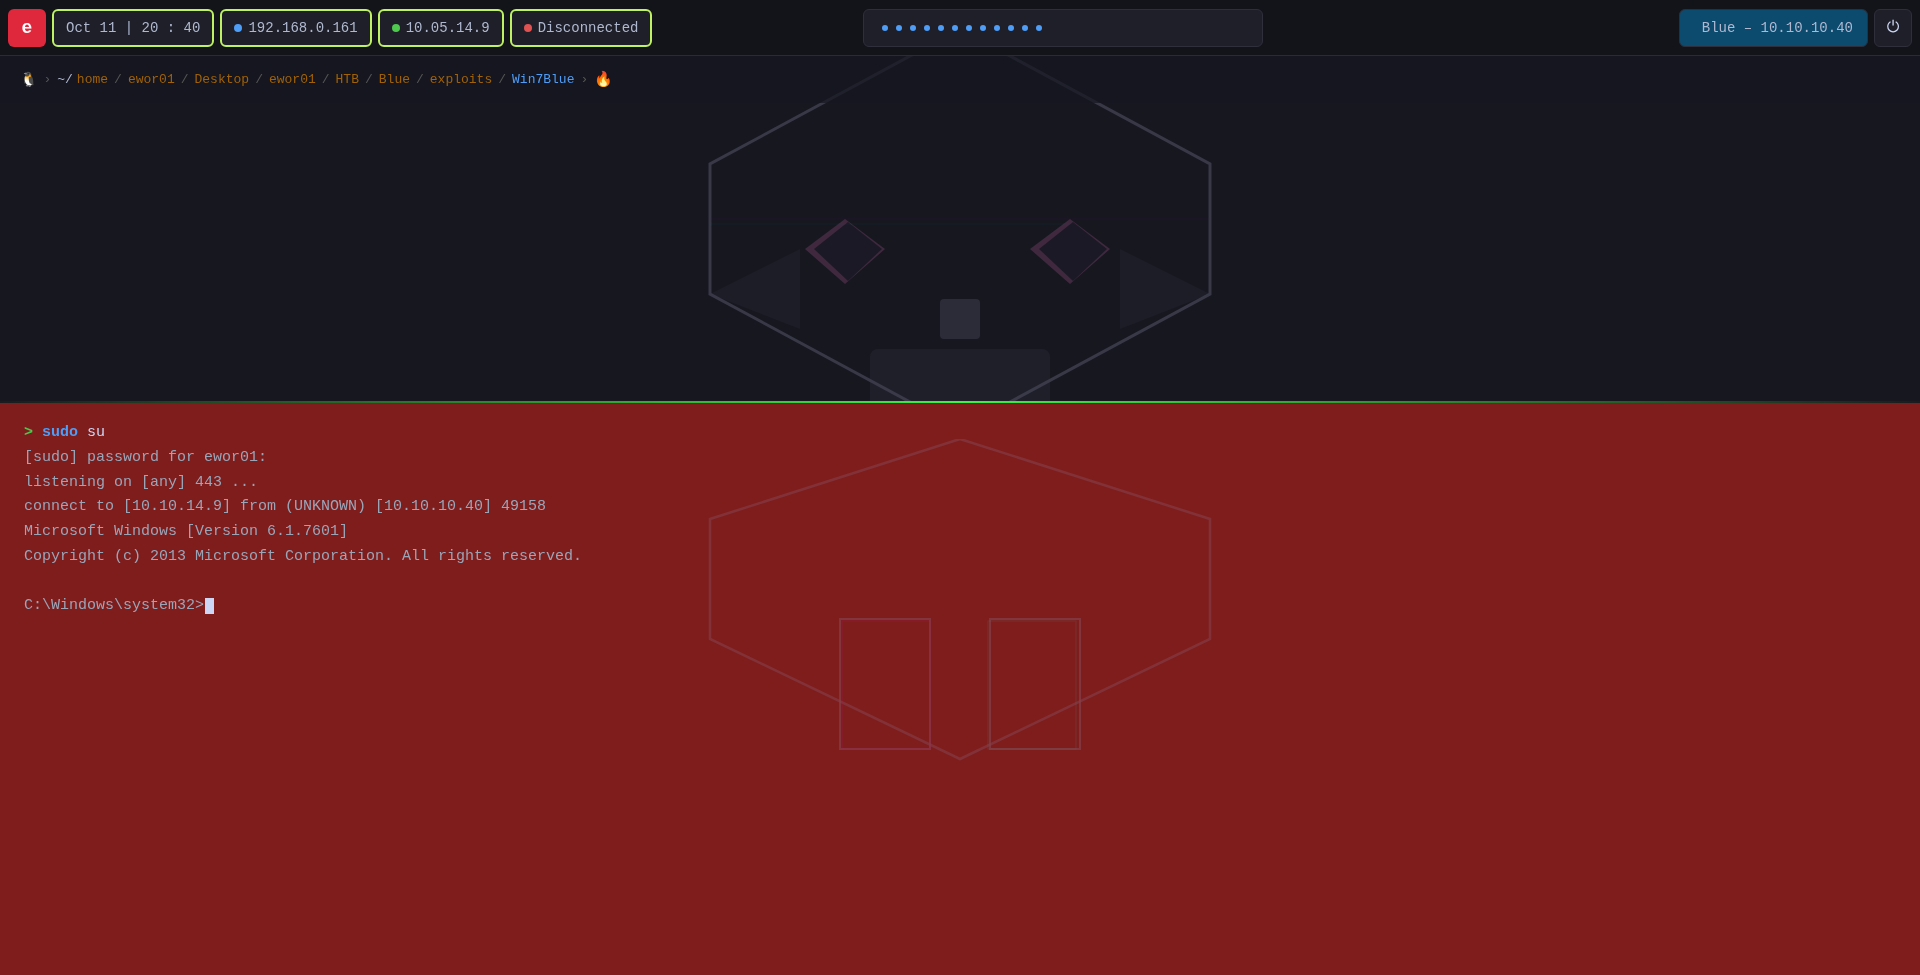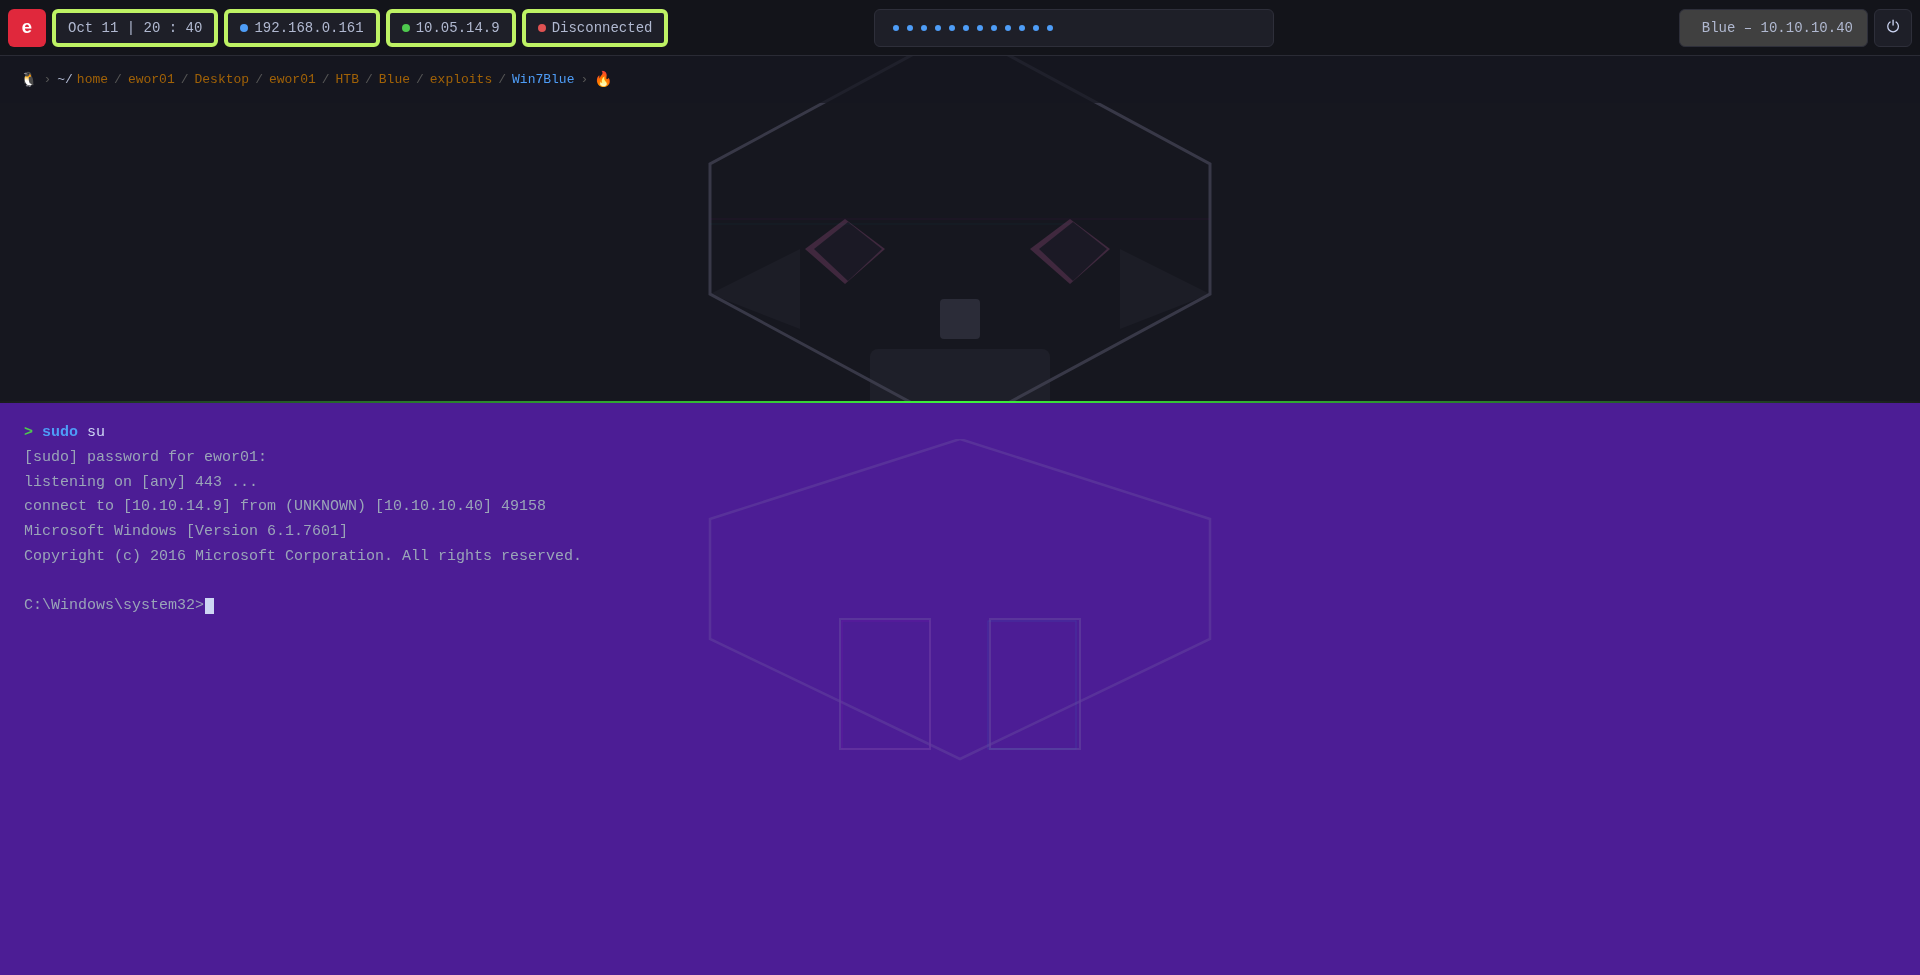--- a/index.html
+++ b/index.html
@@ -39,21 +39,21 @@
       font-weight: bold;
       color: white;
       flex-shrink: 0;
     }
 
     .tb-pill {
       display: flex;
       align-items: center;
       gap: 6px;
       background: #1e1f28;
-      border: 4px solid #bef264;
+      border: 2px solid #bef264;
       border-radius: 6px;
       padding: 4px 12px;
       height: 38px;
       font-size: 14px;
       color: #b0b8d0;
       white-space: nowrap;
     }
 
     .tb-pill .dot {
       width: 8px;
@@ -91,21 +91,21 @@
       margin-left: auto;
       display: flex;
       align-items: center;
       gap: 6px;
     }
 
     .tb-target-pill {
       display: flex;
       align-items: center;
       gap: 8px;
-      background: #404040;
+      background: #0c4a6e;
       border: 1px solid #2e2f3a;
       border-radius: 6px;
       padding: 4px 14px;
       height: 38px;
       font-size: 14px;
       color: #b0b8d0;
     }
 
     .tb-power {
       width: 38px;
@@ -177,21 +177,21 @@
       background: linear-gradient(to right, transparent, #3df53d, transparent);
       width: 100%;
       flex-shrink: 0;
     }
 
     
     #terminal-bottom {
       flex: 1;
       position: relative;
       overflow: hidden;
-      background: #4c1d95;
+      background: #7f1d1d;
       padding: 18px 24px;
     }
 
     #terminal-bg-art2 {
       position: absolute;
       top: 0; left: 0; right: 0; bottom: 0;
       display: flex;
       align-items: center;
       justify-content: center;
       z-index: 1;
@@ -355,21 +355,21 @@
 
       <div>
         <span class="t-output">connect to [10.10.14.9] from (UNKNOWN) [10.10.10.40] 49158</span>
       </div>
 
       <div>
         <span class="t-output">Microsoft Windows [Version 6.1.7601]</span>
       </div>
 
       <div>
-        <span class="t-output">Copyright (c) 2016 Microsoft Corporation.  All rights reserved.</span>
+        <span class="t-output">Copyright (c) 2013 Microsoft Corporation.  All rights reserved.</span>
       </div>
 
       <div>&nbsp;</div>
 
       <div>
         <span class="t-output">C:\Windows\system32&gt;</span><span class="t-cursor"></span>
       </div>
     </div>
   </div>
 

